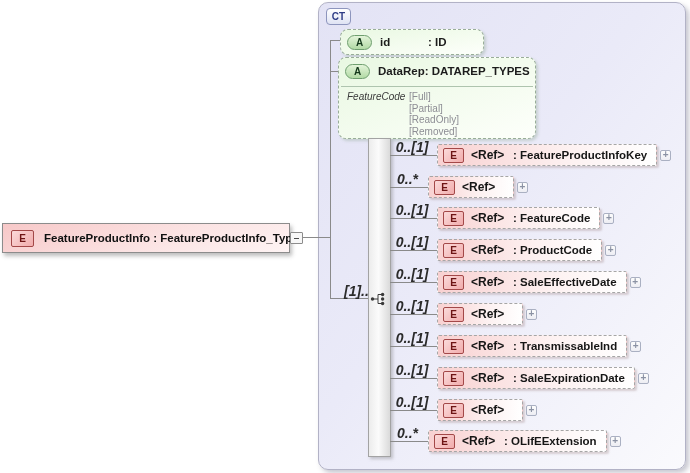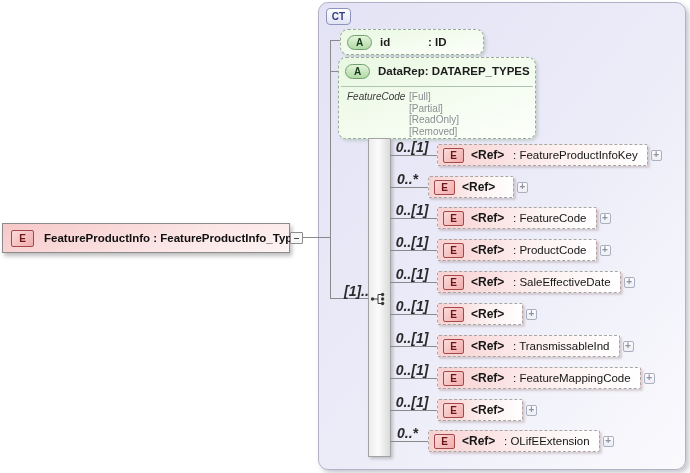--- a/index.html
+++ b/index.html
@@ -85,21 +85,21 @@
   .row{position:absolute;height:22px;display:flex;align-items:center;}
   .refbox{
     display:inline-flex;align-items:center;height:22px;
     border:1px dashed #a6a6a6;border-radius:2px;
     background:linear-gradient(to right,#f8d1d1 0%,#fdf1f1 60%,#ffffff 100%);
     box-shadow:2px 2px 2px rgba(150,120,120,.3);
     padding:0 9px 0 5px;white-space:nowrap;box-sizing:border-box;
   }
   .refbox .e-badge{width:19px;height:13px;margin-right:7px;}
   .ref-label{display:inline-block;width:42px;font-size:12px;font-weight:bold;color:#161616;}
-  .ref-name{font-size:11.5px;font-weight:normal;color:#161616;}
+  .ref-name{font-size:11.5px;font-weight:bold;color:#161616;}
   .plus{
     width:11px;height:11px;margin-left:3px;flex:0 0 auto;
     border:1px solid #aab0c2;border-radius:2px;box-sizing:border-box;
     background:linear-gradient(#fdfdfd,#ededf3);
     color:#8b92a4;font-size:10px;line-height:8px;text-align:center;font-weight:bold;
   }
 </style>
 </head>
 <body>
 
@@ -233,21 +233,21 @@
       <span class="e-badge">E</span>
       <span class="ref-label">&lt;Ref&gt;</span>
       <span class="ref-name">: TransmissableInd</span>
     </div>
     <div class="plus">+</div>
   </div>
       <div class="row" style="left: 437px; top: 367px;">
     <div class="refbox">
       <span class="e-badge">E</span>
       <span class="ref-label">&lt;Ref&gt;</span>
-      <span class="ref-name">: FeatureMappingCode</span>
+      <span class="ref-name">: SaleExpirationDate</span>
     </div>
     <div class="plus">+</div>
   </div>
       <div class="row" style="left: 437px; top: 399px;">
     <div class="refbox">
       <span class="e-badge">E</span>
       <span class="ref-label">&lt;Ref&gt;</span>
     </div>
     <div class="plus">+</div>
   </div>

